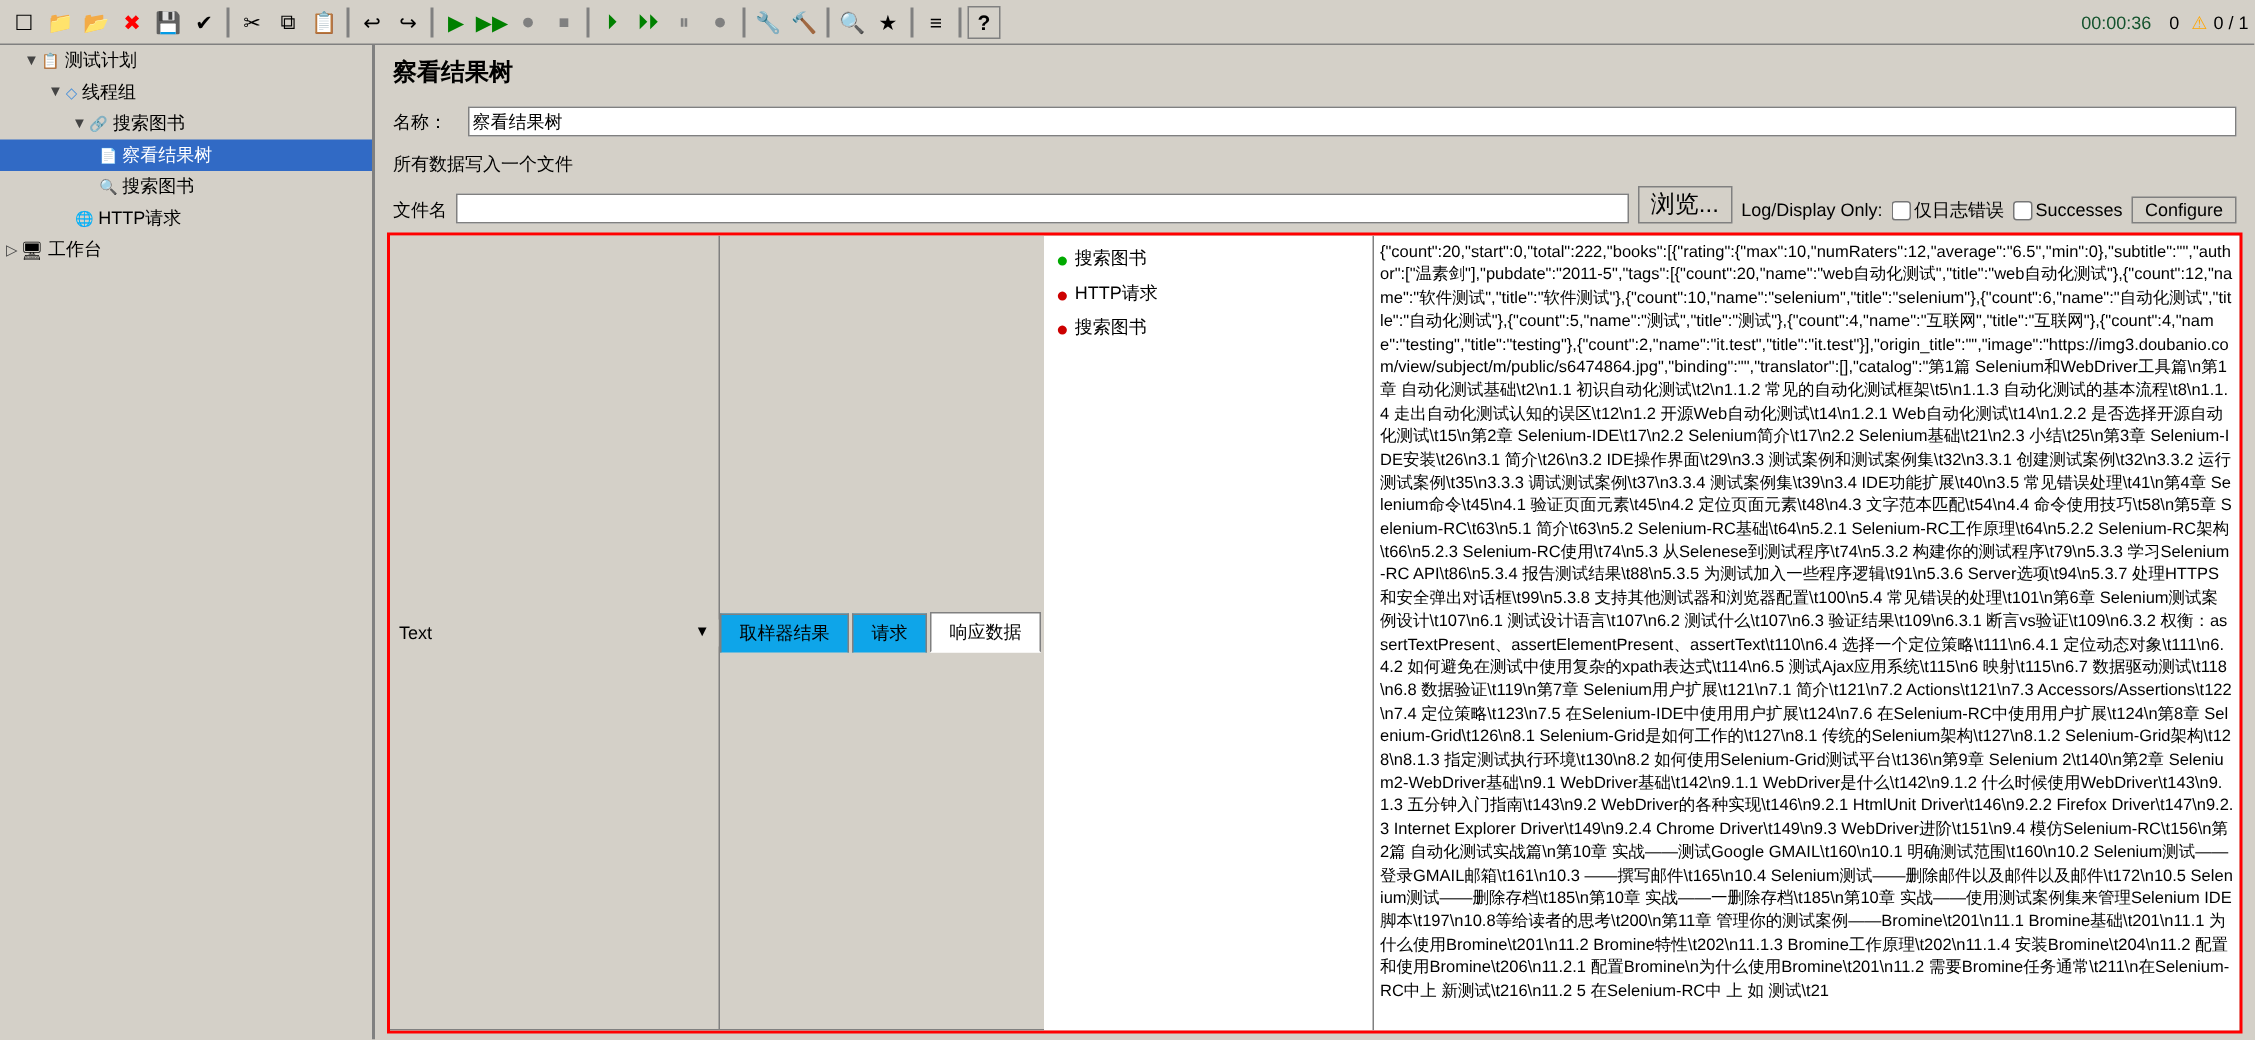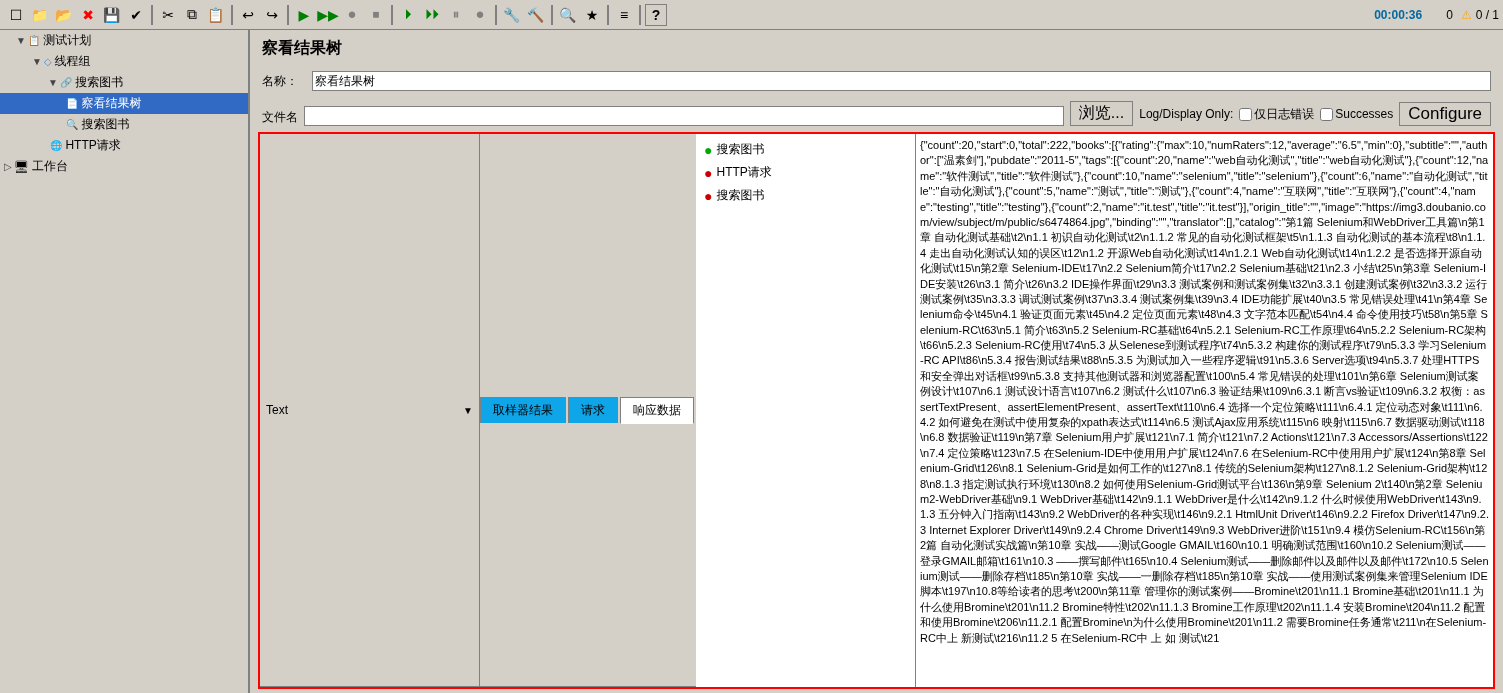--- a/index.html
+++ b/index.html
@@ -16,21 +16,21 @@
     }
     .toolbar-btn {
       width: 22px; height: 22px;
       background: #d4d0c8;
       border: 1px solid transparent;
       display: inline-flex; align-items: center; justify-content: center;
       cursor: pointer; font-size: 14px; margin: 0 1px;
     }
     .toolbar-separator { width: 2px; height: 20px; background: #808080; margin: 0 3px; }
     .toolbar-right { margin-left: auto; display: flex; align-items: center; gap: 4px; }
-    .timer-display { font-size: 12px; color: #0369a1; margin-right: 20px; font-weight: bold; }
+    .timer-display { font-size: 12px; color: #14532d; margin-right: 8px; }
 
     
     .main-container {
       display: flex;
       height: calc(100vh - 30px);
     }
 
     
     .left-panel {
       width: 250px;
@@ -251,21 +251,21 @@
       padding: 2px 4px;
     }
     .workbench-icon { margin-right: 3px; }
 
     
     .configure-btn {
       padding: 1px 8px;
       background: #d4d0c8;
       border: 1px solid #808080;
       cursor: pointer;
-      font-size: 17px;
+      font-size: 12px;
     }
   </style>
 </head>
 <body>
 
 <div class="toolbar">
   <button class="toolbar-btn">☐</button>
   <button class="toolbar-btn">📁</button>
   <button class="toolbar-btn">📂</button>
   <button class="toolbar-btn" style="color:red;">✖</button>
@@ -351,20 +351,21 @@
 
     <div class="panel-title">察看结果树</div>
 
     <div class="form-area">
       <div class="form-row">
         <span class="form-label">名称：</span>
         <input class="form-input" type="text" value="察看结果树" style="">
       </div>
     </div>
 
+    <div class="file-section">所有数据写入一个文件</div>
     <div class="file-row">
       <span>文件名</span>
       <input class="file-input" type="text" style="">
       <button class="browse-btn">浏览...</button>
       <div class="log-options">
         <span class="log-label">Log/Display Only:</span>
         <label class="checkbox-label">
           <input type="checkbox" style="">
           <span>仅日志错误</span>
         </label>

